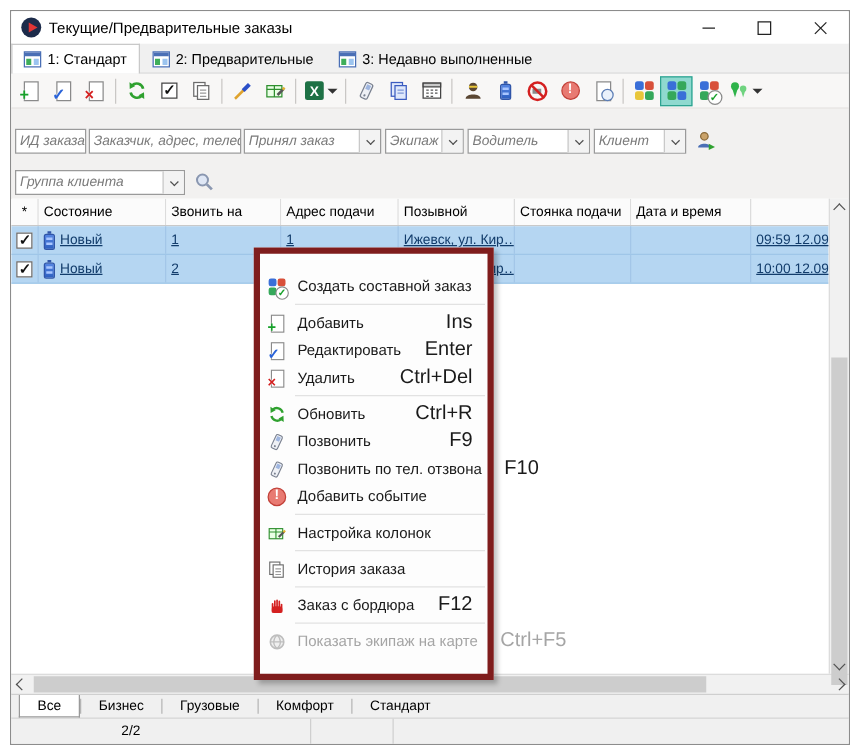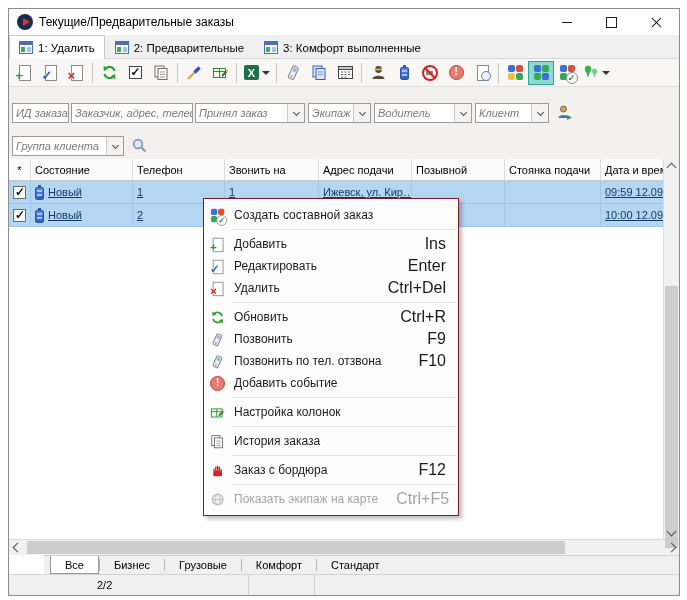--- a/index.html
+++ b/index.html
@@ -107,34 +107,34 @@
   .vtrack { flex:1; position:relative; }
   .vthumb { position:absolute; left:1px; right:1px; top:111px; height:262px; background:#cdcdcd; }
 
   
   .hscroll { height:16px; background:#f1f1f1; border-top:1px solid #dcdcdc; display:flex; flex:0 0 auto; }
   .harrow { width:16px; display:flex; align-items:center; justify-content:center; flex:0 0 auto; }
   .htrack { flex:1; position:relative; }
   .hthumb { position:absolute; top:1px; bottom:1px; left:2px; width:538px; background:#cdcdcd; }
 
   
-  .btabs { height:19px; background:#f0f0f0; border-top:1px solid #cfcfcf; display:flex; align-items:stretch; padding-left:6px; flex:0 0 auto;margin-left:35px; }
+  .btabs { height:19px; background:#f0f0f0; border-top:1px solid #cfcfcf; display:flex; align-items:stretch; padding-left:6px; flex:0 0 auto; }
   .btab { font-size:11px; color:#000; display:flex; align-items:center; padding:0 14px; position:relative; }
   .btab.active { background:#fff; border:1px solid #9a9a9a; border-top:none; }
   .bsep { width:1px; background:#b5b5b5; margin:3px 0; }
 
   
   .statusbar { height:21px; background:#f0f0f0; border-top:1px solid #d4d4d4; display:flex; align-items:stretch; font-size:11px; flex:0 0 auto; }
   .spanel1 { width:240px; display:flex; align-items:center; padding-left:88px; border-right:1px solid #cfcfcf; }
   .spanel2 { width:66px; border-right:1px solid #cfcfcf; }
   .spanel3 { flex:1; }
 
   
-  .cmenu { position:absolute; left:194px; top:189px; width:256px; background:#fdfdfd; border:1px solid #7f1d1d;
-           box-shadow:3px 3px 4px rgba(0,0,0,0.25); padding:5px 0; z-index:50; }
+  .cmenu { position:absolute; left:194px; top:189px; width:192px; background:#fdfdfd; border:5px solid #7f1d1d;
+           box-shadow:3px 3px 4px rgba(0,0,0,0.25); padding:15px 0; z-index:50; }
   .mi { height:22px; display:flex; align-items:center; padding:0 12px 0 6px; }
   .mic { width:24px; display:flex; align-items:center; justify-content:flex-start; flex:0 0 auto; }
   .mic .i { transform:scale(0.9); transform-origin:left center; }
   .mil { font-size:12px; color:#1a1a1a; flex:1; white-space:nowrap; }
   .mis { font-size:16px; color:#1a1a1a; margin-left:18px; }
   .mi.disabled .mil, .mi.disabled .mis { color:#a5a5a5; }
   .mi.disabled .i { filter:grayscale(1) opacity(0.55); }
   .msep { height:1px; background:#e2e2e2; margin:3px 2px 3px 28px; }
 </style>
 </head>
@@ -148,29 +148,29 @@
     <div class="win-controls">
       <div class="wc wc-min"></div>
       <div class="wc wc-max"></div>
       <div class="wc wc-close"></div>
     </div>
   </div>
 
   <div class="tabbar">
     <div class="tab active">
       <span class="tab-ico"></span>
-      <span>1: Удалить</span>
+      <span>1: Стандарт</span>
     </div>
     <div class="tab">
       <span class="tab-ico"></span>
       <span>2: Предварительные</span>
     </div>
     <div class="tab">
       <span class="tab-ico"></span>
-      <span>3: Комфорт выполненные</span>
+      <span>3: Недавно выполненные</span>
     </div>
   </div>
 
   <div class="toolbar">
     <div class="tb">
         <span class="i doc">
           <span class="badge b-add">+</span>
         </span>
       </div>
     <div class="tb">
@@ -356,21 +356,21 @@
         <span class="i">
             <svg width="17" height="17" viewBox="0 0 17 17">
               <circle cx="7.5" cy="5" r="3" fill="#caa36a" stroke="#8a6a3a"></circle>
               <path d="M2.5 14c0-4 10-4 10 0z" fill="#4a6fb5"></path>
               <path d="M11 11 L16 13.5 L11 16 Z" fill="#2fa12f"></path>
             </svg>
           </span>
       </div>
     </div>
     <div class="frow">
-      <div class="combo" style="width:112px">
+      <div class="combo" style="width:136px">
         <span class="val">Группа клиента</span>
         <span class="btn">
             <span class="chev chev-down"></span>
           </span>
       </div>
       <div class="ficon">
         <span class="i">
             <svg width="17" height="17" viewBox="0 0 17 17">
               <circle cx="7" cy="7" r="4.4" fill="#dfe7f5" stroke="#8a97b0" stroke-width="1.6"></circle>
               <path d="M10.5 10.5 L14.5 14.5" stroke="#8a97b0" stroke-width="2.2"></path>
@@ -378,21 +378,20 @@
           </span>
       </div>
     </div>
   </div>
 
   <div class="tablewrap">
     <div class="grid">
       <div class="gr gh">
         <div class="gc">*</div>
         <div class="gc">Состояние</div>
-        <div class="gc">Телефон</div>
         <div class="gc">Звонить на</div>
         <div class="gc">Адрес подачи</div>
         <div class="gc">Позывной</div>
         <div class="gc">Стоянка подачи</div>
         <div class="gc">Дата и время</div>
       </div>
 
       <div class="gr sel">
         <div class="gc" style="justify-content:center">
             <span class="rcheck"></span>

